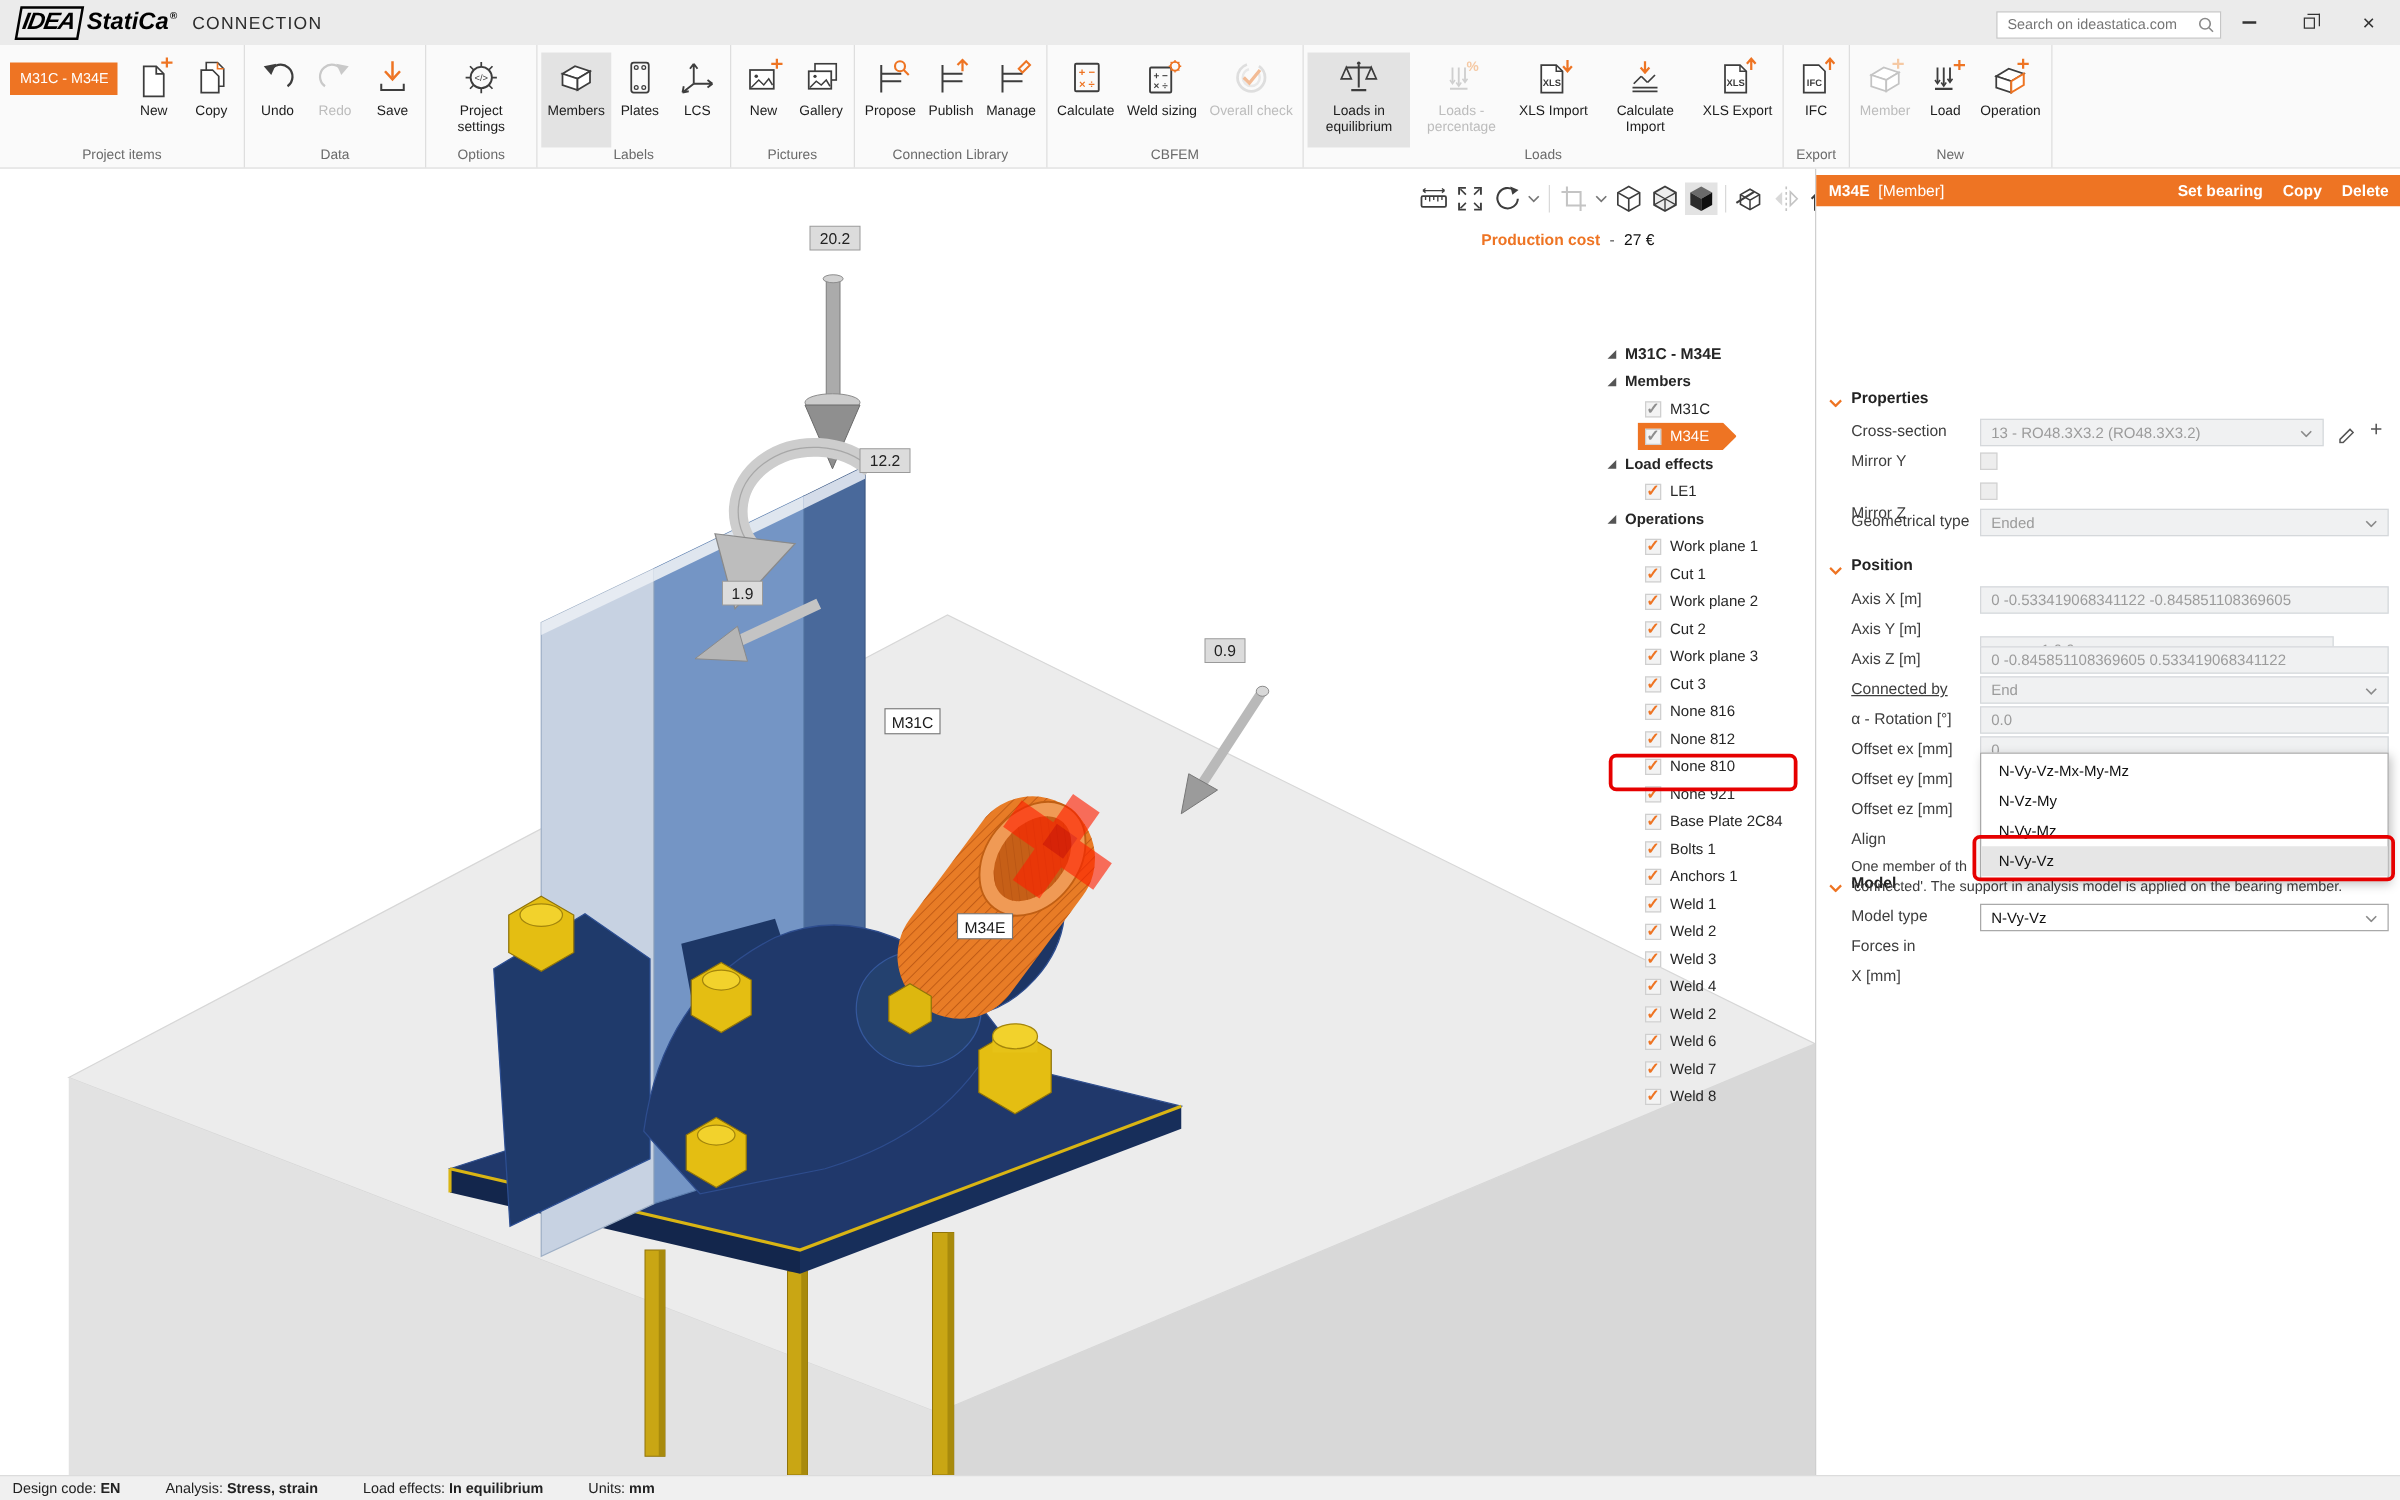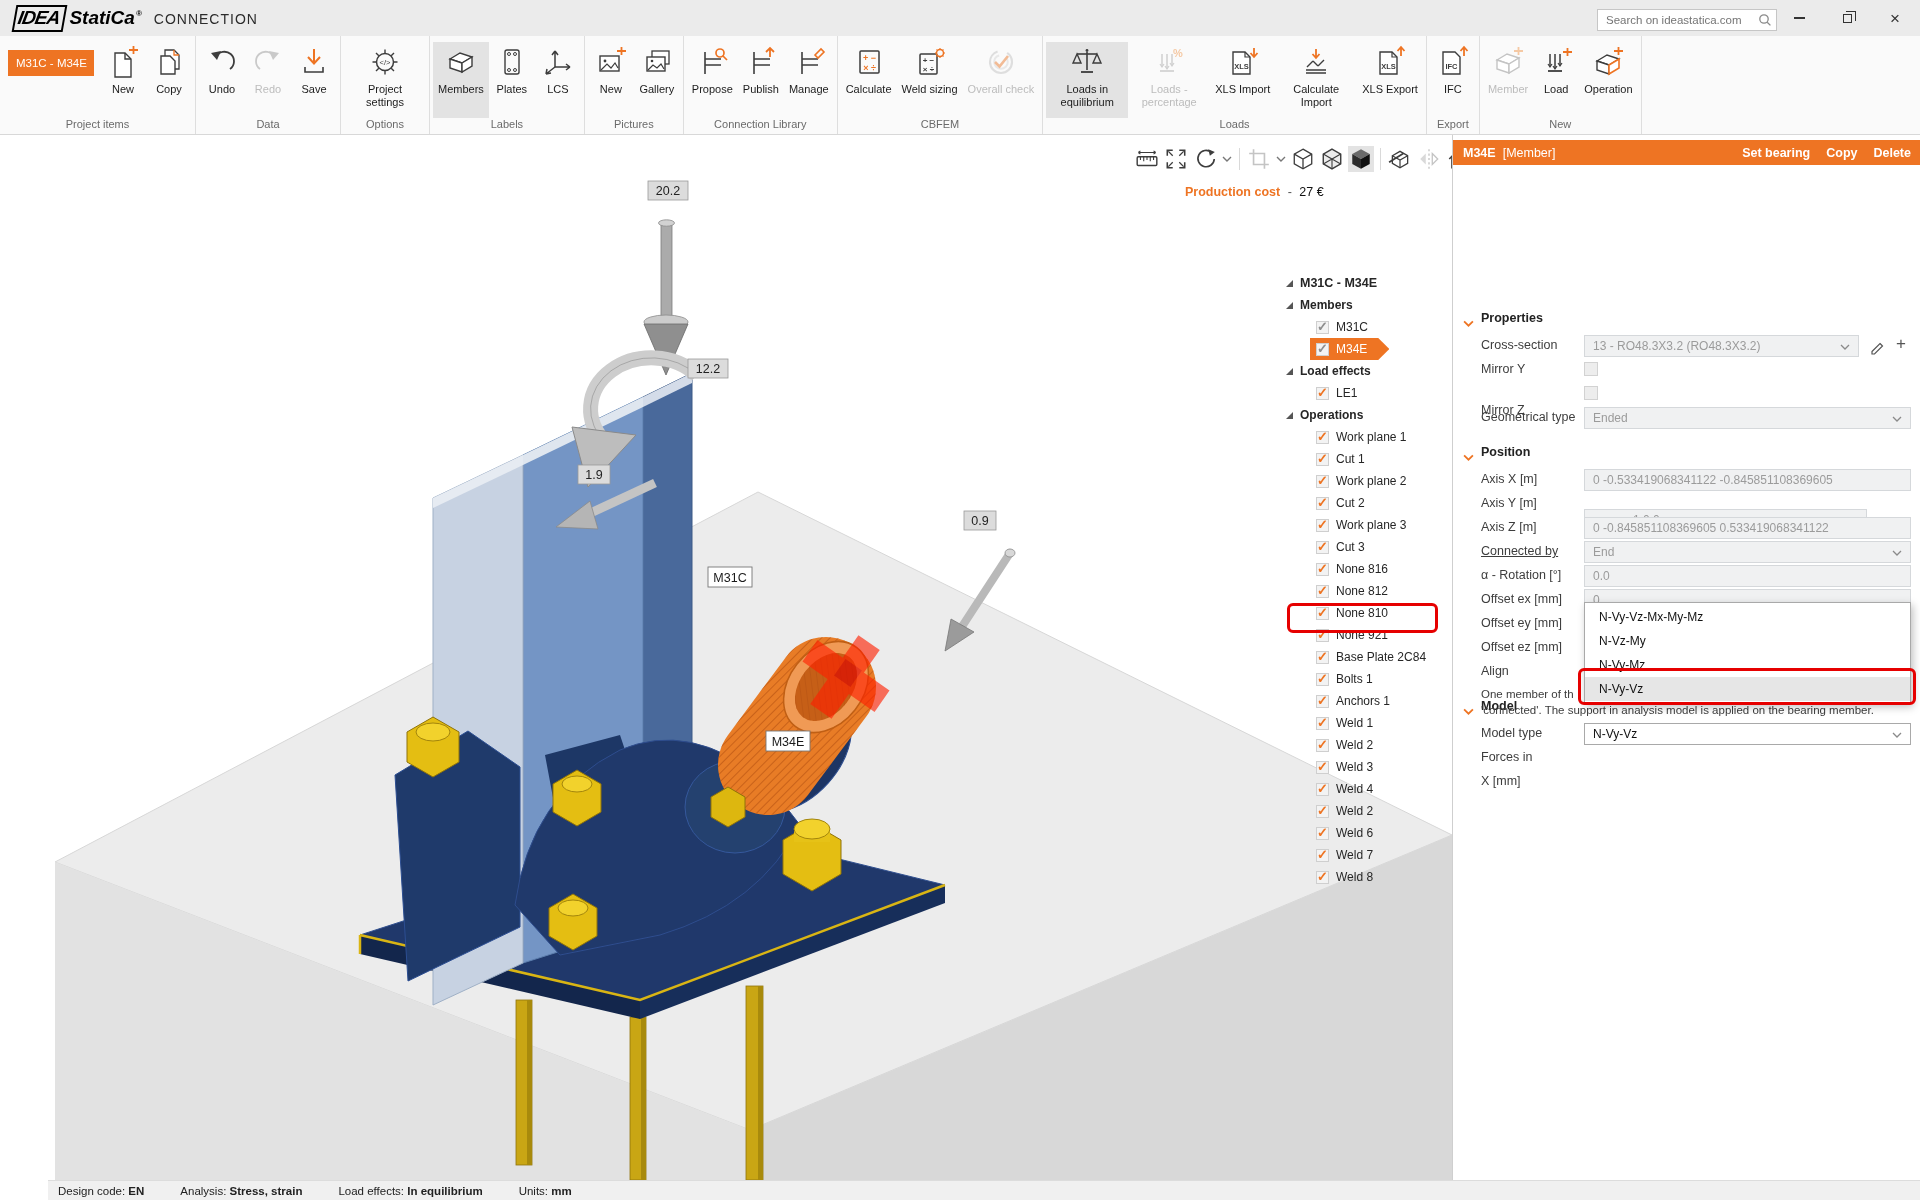--- a/index.html
+++ b/index.html
@@ -106,21 +106,21 @@
     box-shadow:2px 3px 8px rgba(0,0,0,.25); padding:2px 0; z-index:4; }
   .pdrop-opt { height:24px; display:flex; align-items:center; padding-left:14px; font-size:12px; color:#111; }
   .pdrop-opt.hl { background:#e6e6e6; }
 
   .redbox { position:absolute; border:3px solid #e60000; border-radius:6px; z-index:6; pointer-events:none; }
   .redbox-tree { left:1287px; top:468px; width:151px; height:30px; }
   .redbox-drop { left:1578px; top:533px; width:338px; height:37px; }
 
   
   .statusbar { height:20px; background:#f0f0f0; border-top:1px solid #dcdcdc; display:flex;
-    align-items:center; gap:36px; padding-left:10px; font-size:11.5px; color:#222;margin-left:48px; }
+    align-items:center; gap:36px; padding-left:10px; font-size:11.5px; color:#222; }
   .sb-item { white-space:nowrap; }
   .sb-item b { font-weight:bold; }
 </style>
 </head>
 <body>
 
 <div class="titlebar">
   <div class="brand">
     <span class="brand-idea">IDEA</span>
     <span class="brand-statica"><span>StatiCa</span><sup class="brand-reg">®</sup></span>

